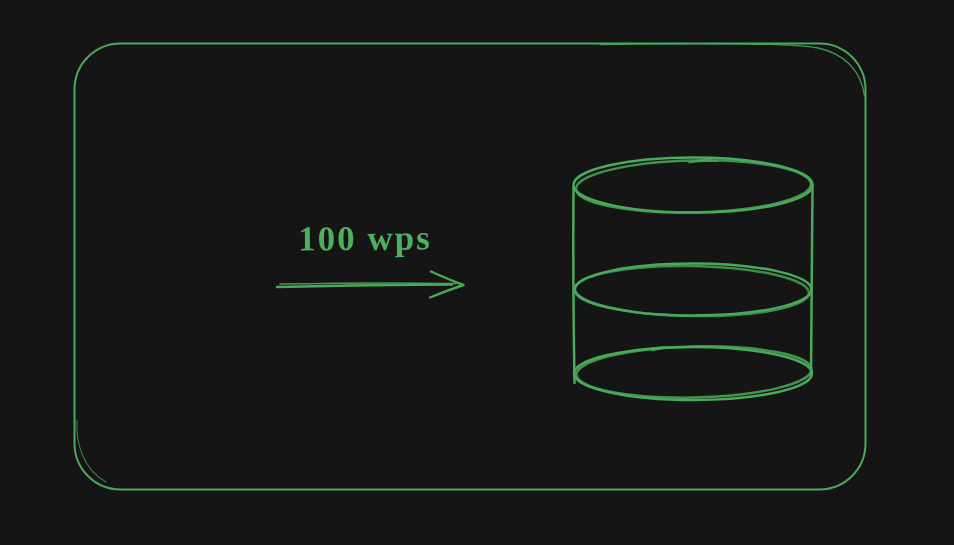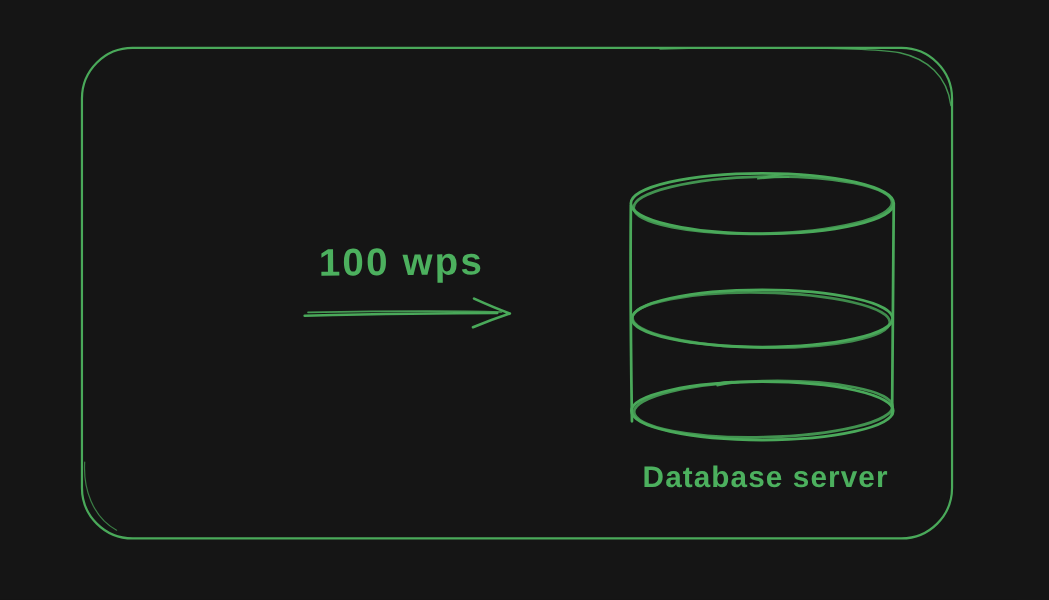--- a/index.html
+++ b/index.html
@@ -6,21 +6,21 @@
     margin: 0;
     padding: 0;
     background: var(--bg, #151515);
   }
   .stage {
     position: relative;
     width: 954px;
     height: 545px;
     background: var(--bg, #151515);
     overflow: hidden;
-    font-family: Liberation Sans, sans-serif;
+    font-family: Liberation Serif, serif;
   }
   .drawing {
     position: absolute;
     left: 0;
     top: 0;
   }
   .stroke {
     stroke: var(--accent, #4aa95a);
     fill: none;
     stroke-linecap: round;
@@ -88,15 +88,14 @@
         <ellipse cx="694" cy="372" rx="117.5" ry="25.5" opacity="0.85" transform="rotate(-1.3 693 373)"></ellipse>
 
         <path d="M652,348.5 C659,347 666,346.5 672,347.5 C665,348 658,349 652,350.5" stroke-width="1.6" opacity="0.9"></path>
       </g>
 
     </g>
   </svg>
 
   <div class="label rate-label">100 wps</div>
 
-  <div class="label db-label">Database server</div>
 
 </div>
 
 </body></html>

